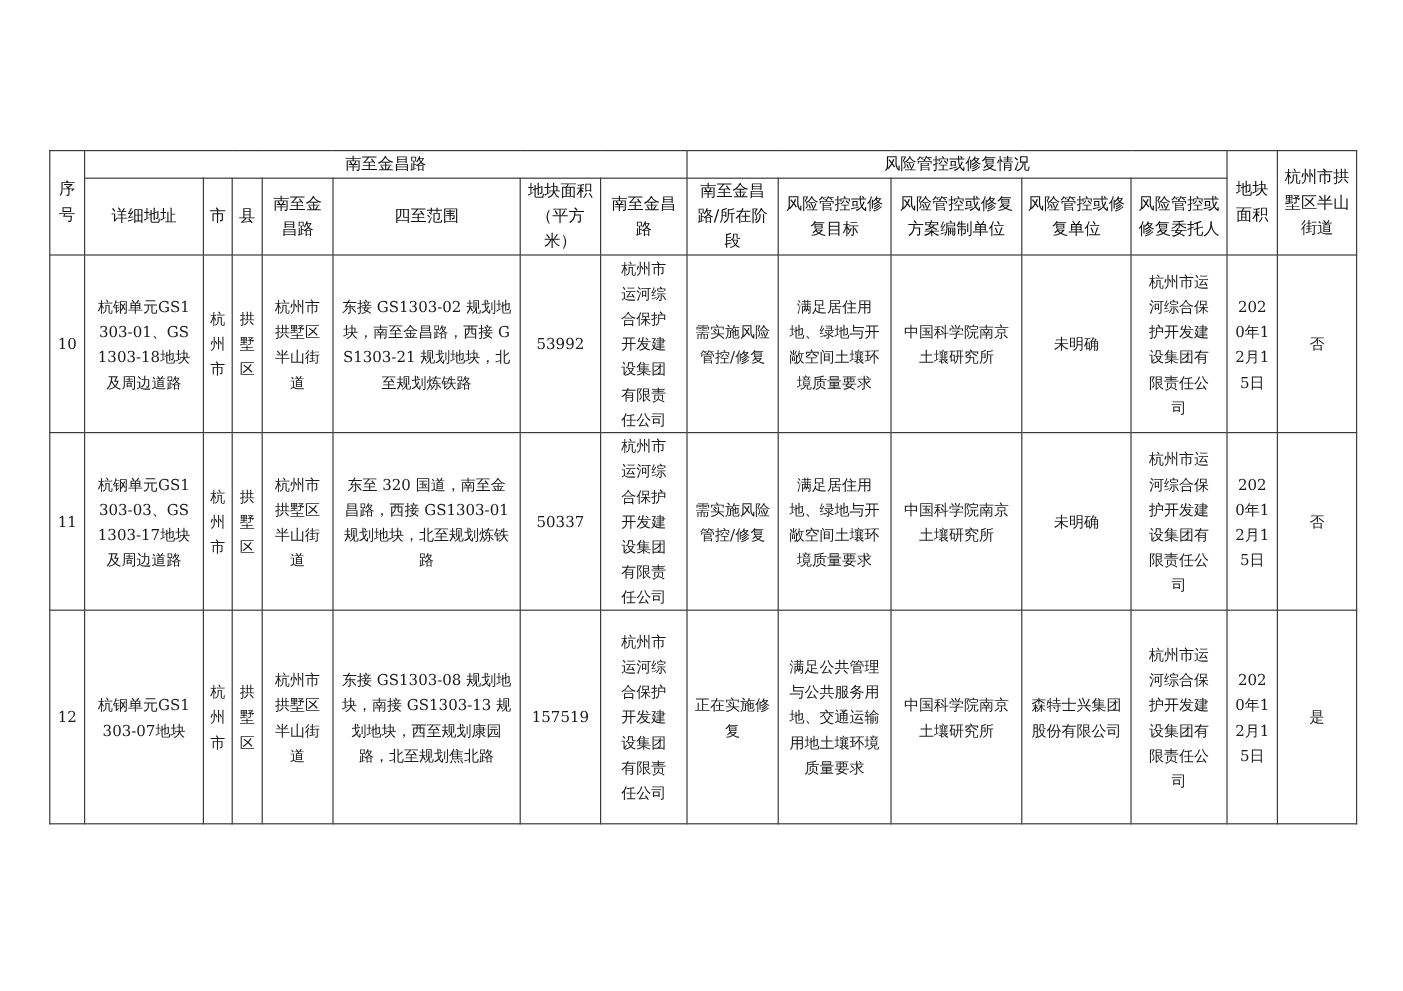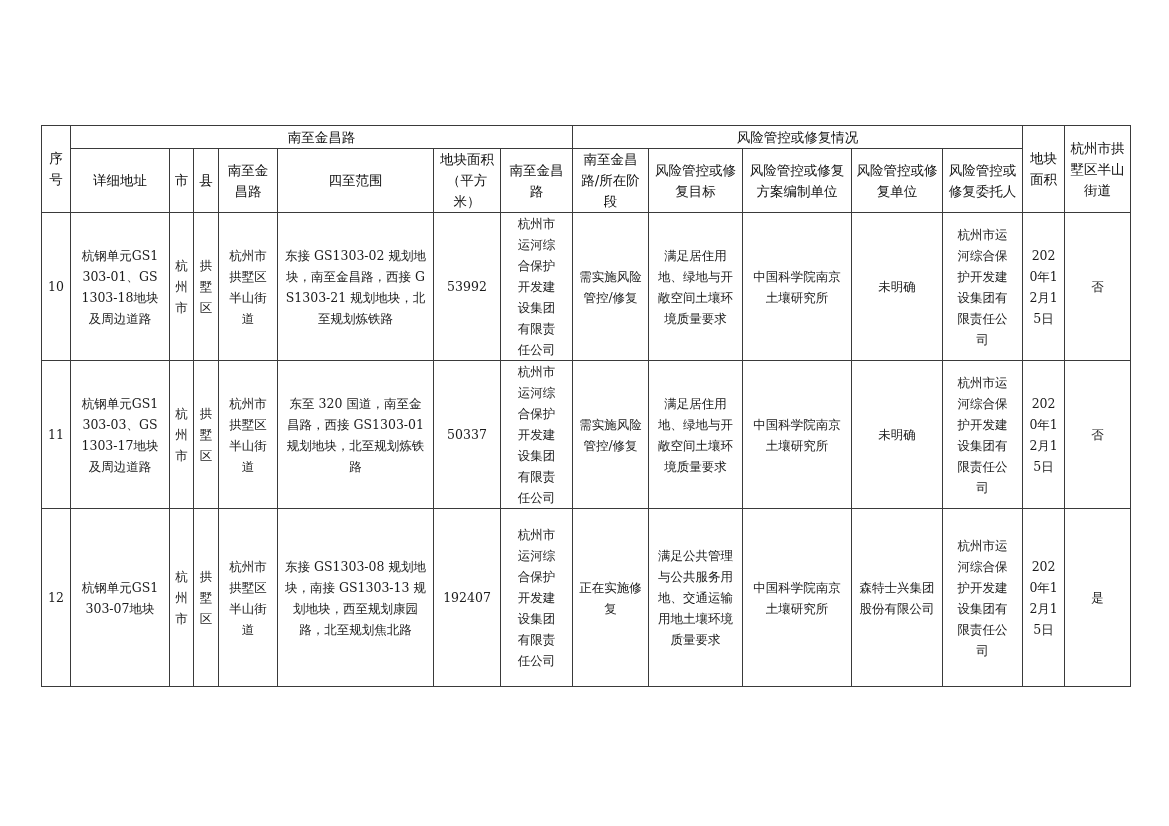--- a/index.html
+++ b/index.html
@@ -113,21 +113,21 @@
       <td style="padding:0 6px">2020年12月15日</td>
       <td>否</td>
     </tr>
     <tr class="data">
       <td class="num">12</td>
       <td style="padding:0 8px">杭钢单元GS1303-07地块</td>
       <td>杭州市</td>
       <td>拱墅区</td>
       <td style="padding:0 8px">杭州市拱墅区半山街道</td>
       <td style="padding:0 6px">东接 GS1303-08 规划地块，南接 GS1303-13 规划地块，西至规划康园路，北至规划焦北路</td>
-      <td class="num">192407</td>
+      <td class="num">157519</td>
       <td style="padding:0 14px">杭州市运河综合保护开发建设集团有限责任公司</td>
       <td style="padding:0 6px">正在实施修复</td>
       <td style="padding:16px 8px">满足公共管理与公共服务用地、交通运输用地土壤环境质量要求</td>
       <td style="padding:0 8px">中国科学院南京土壤研究所</td>
       <td style="padding:0 6px">森特士兴集团股份有限公司</td>
       <td style="padding:0 10px">杭州市运河综合保护开发建设集团有限责任公司</td>
       <td style="padding:0 6px">2020年12月15日</td>
       <td>是</td>
     </tr>
   </tbody>

